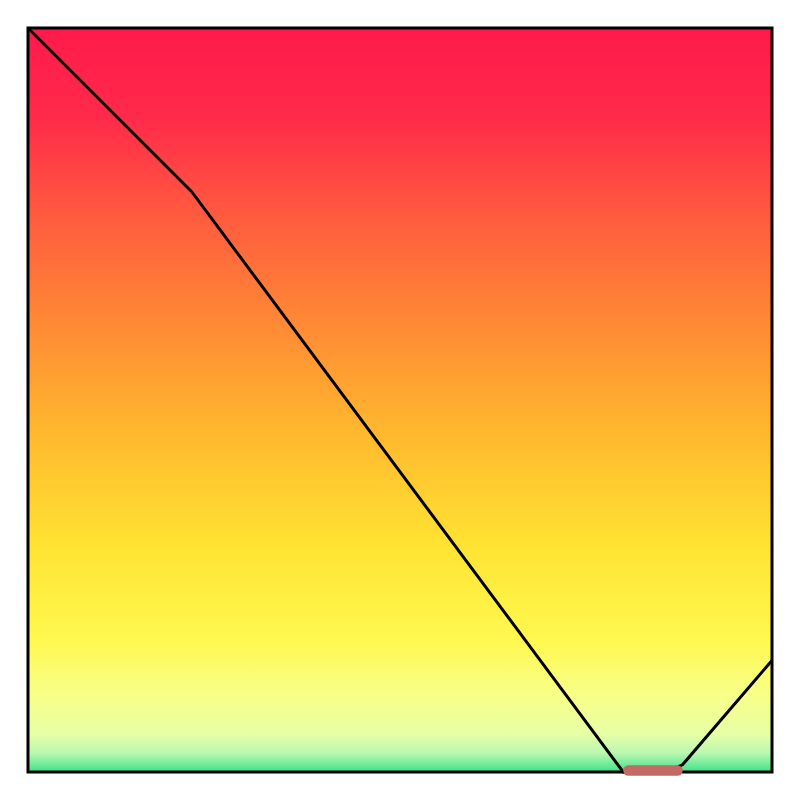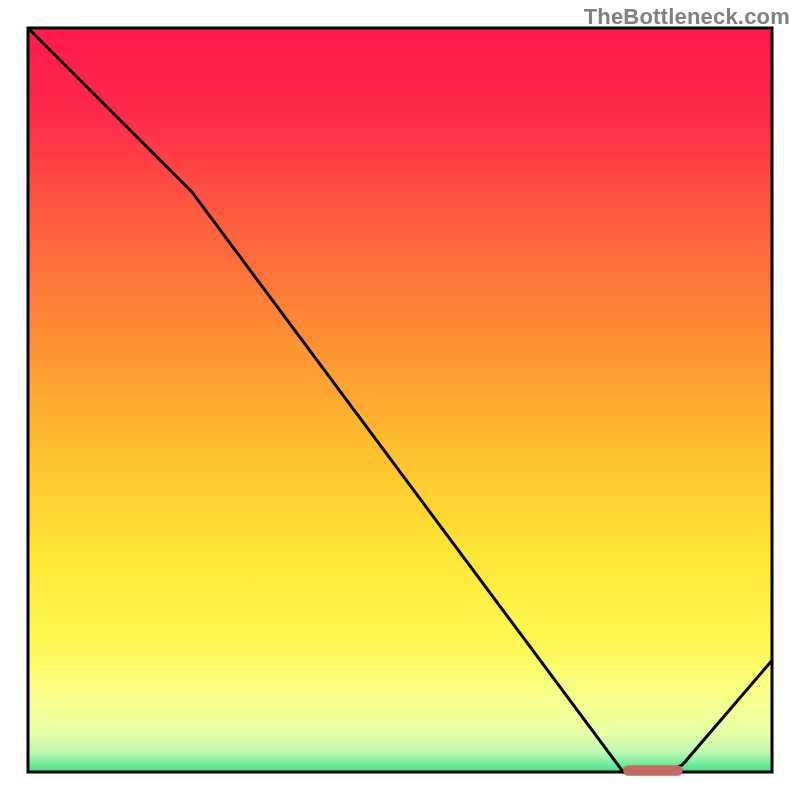--- a/index.html
+++ b/index.html
@@ -30,21 +30,20 @@
     position: absolute;
     top: 0;
     left: 0;
   }
 </style>
 </head>
 <body>
 
 <div class="chart-wrap">
 
-  <div class="watermark">TheBottleneck.com</div>
 
   <svg class="chart" width="800" height="800" viewBox="0 0 800 800">
     <defs>
       <linearGradient id="bgGrad" x1="0" y1="0" x2="0" y2="1">
           <stop offset="0.00%" stop-color="#ff1a4b"></stop>
           <stop offset="12.00%" stop-color="#ff2a4a"></stop>
           <stop offset="25.00%" stop-color="#ff5a3f"></stop>
           <stop offset="40.00%" stop-color="#ff8a35"></stop>
           <stop offset="55.00%" stop-color="#ffba2e"></stop>
           <stop offset="70.00%" stop-color="#ffe433"></stop>

